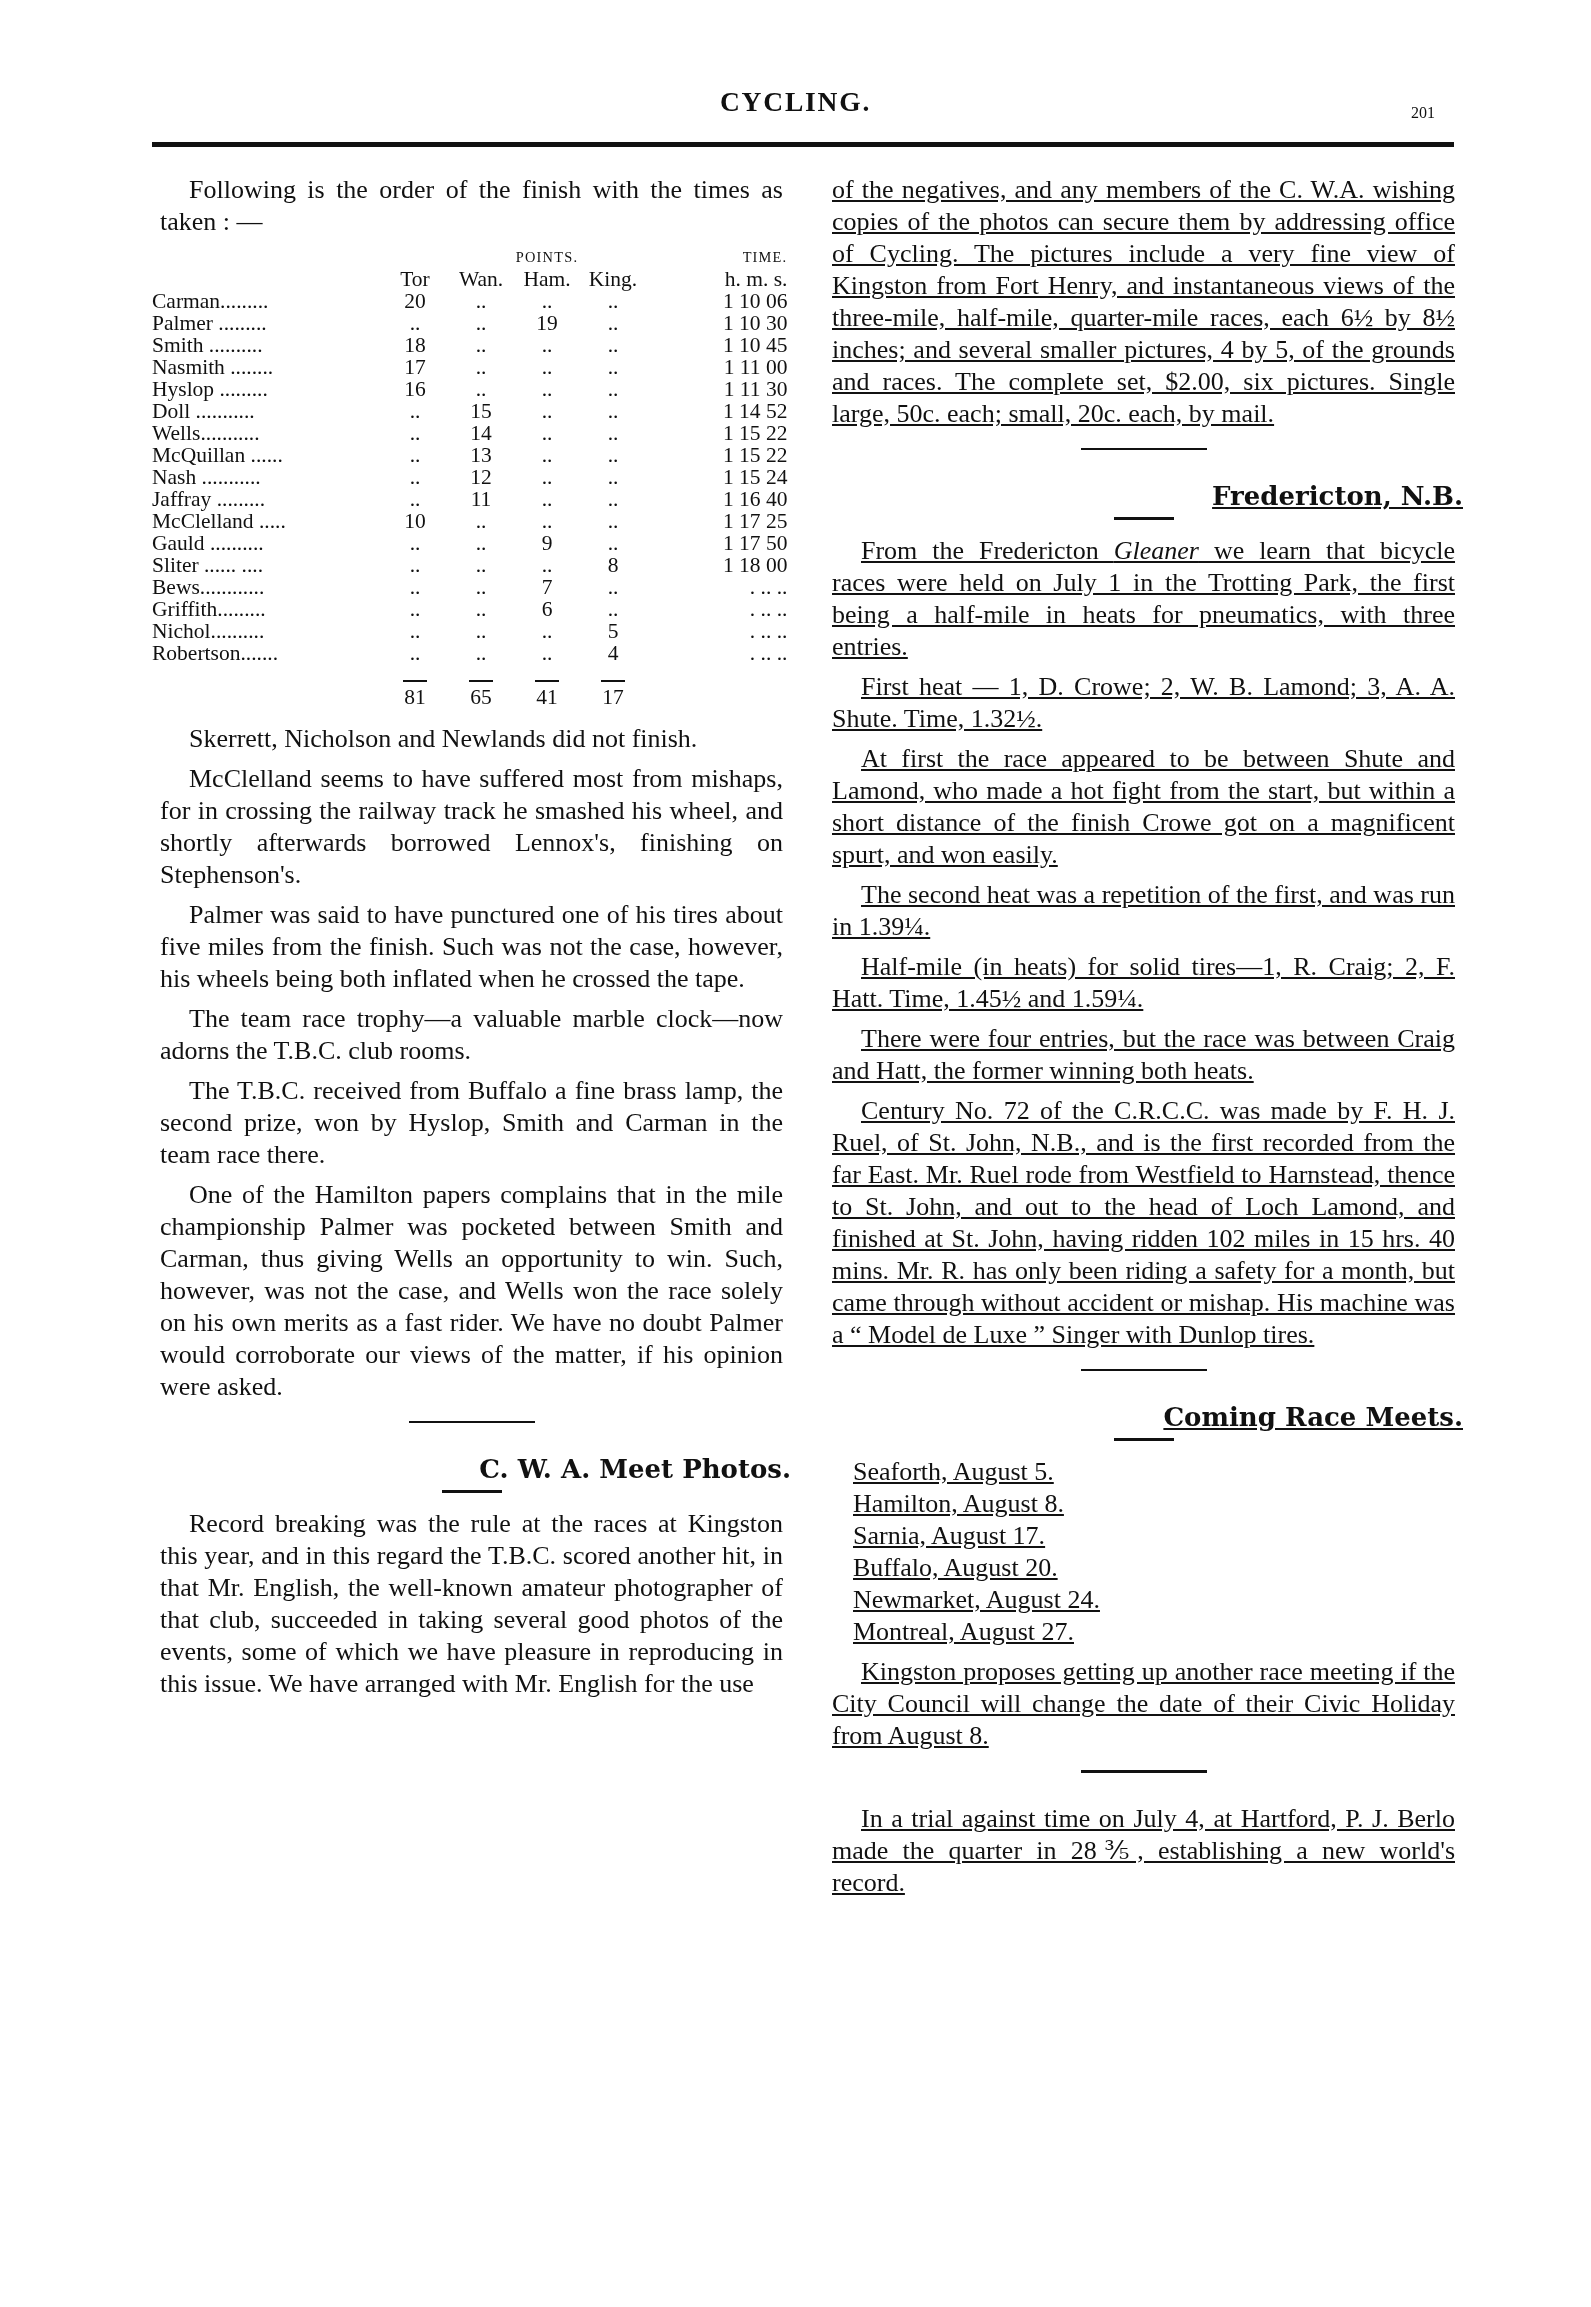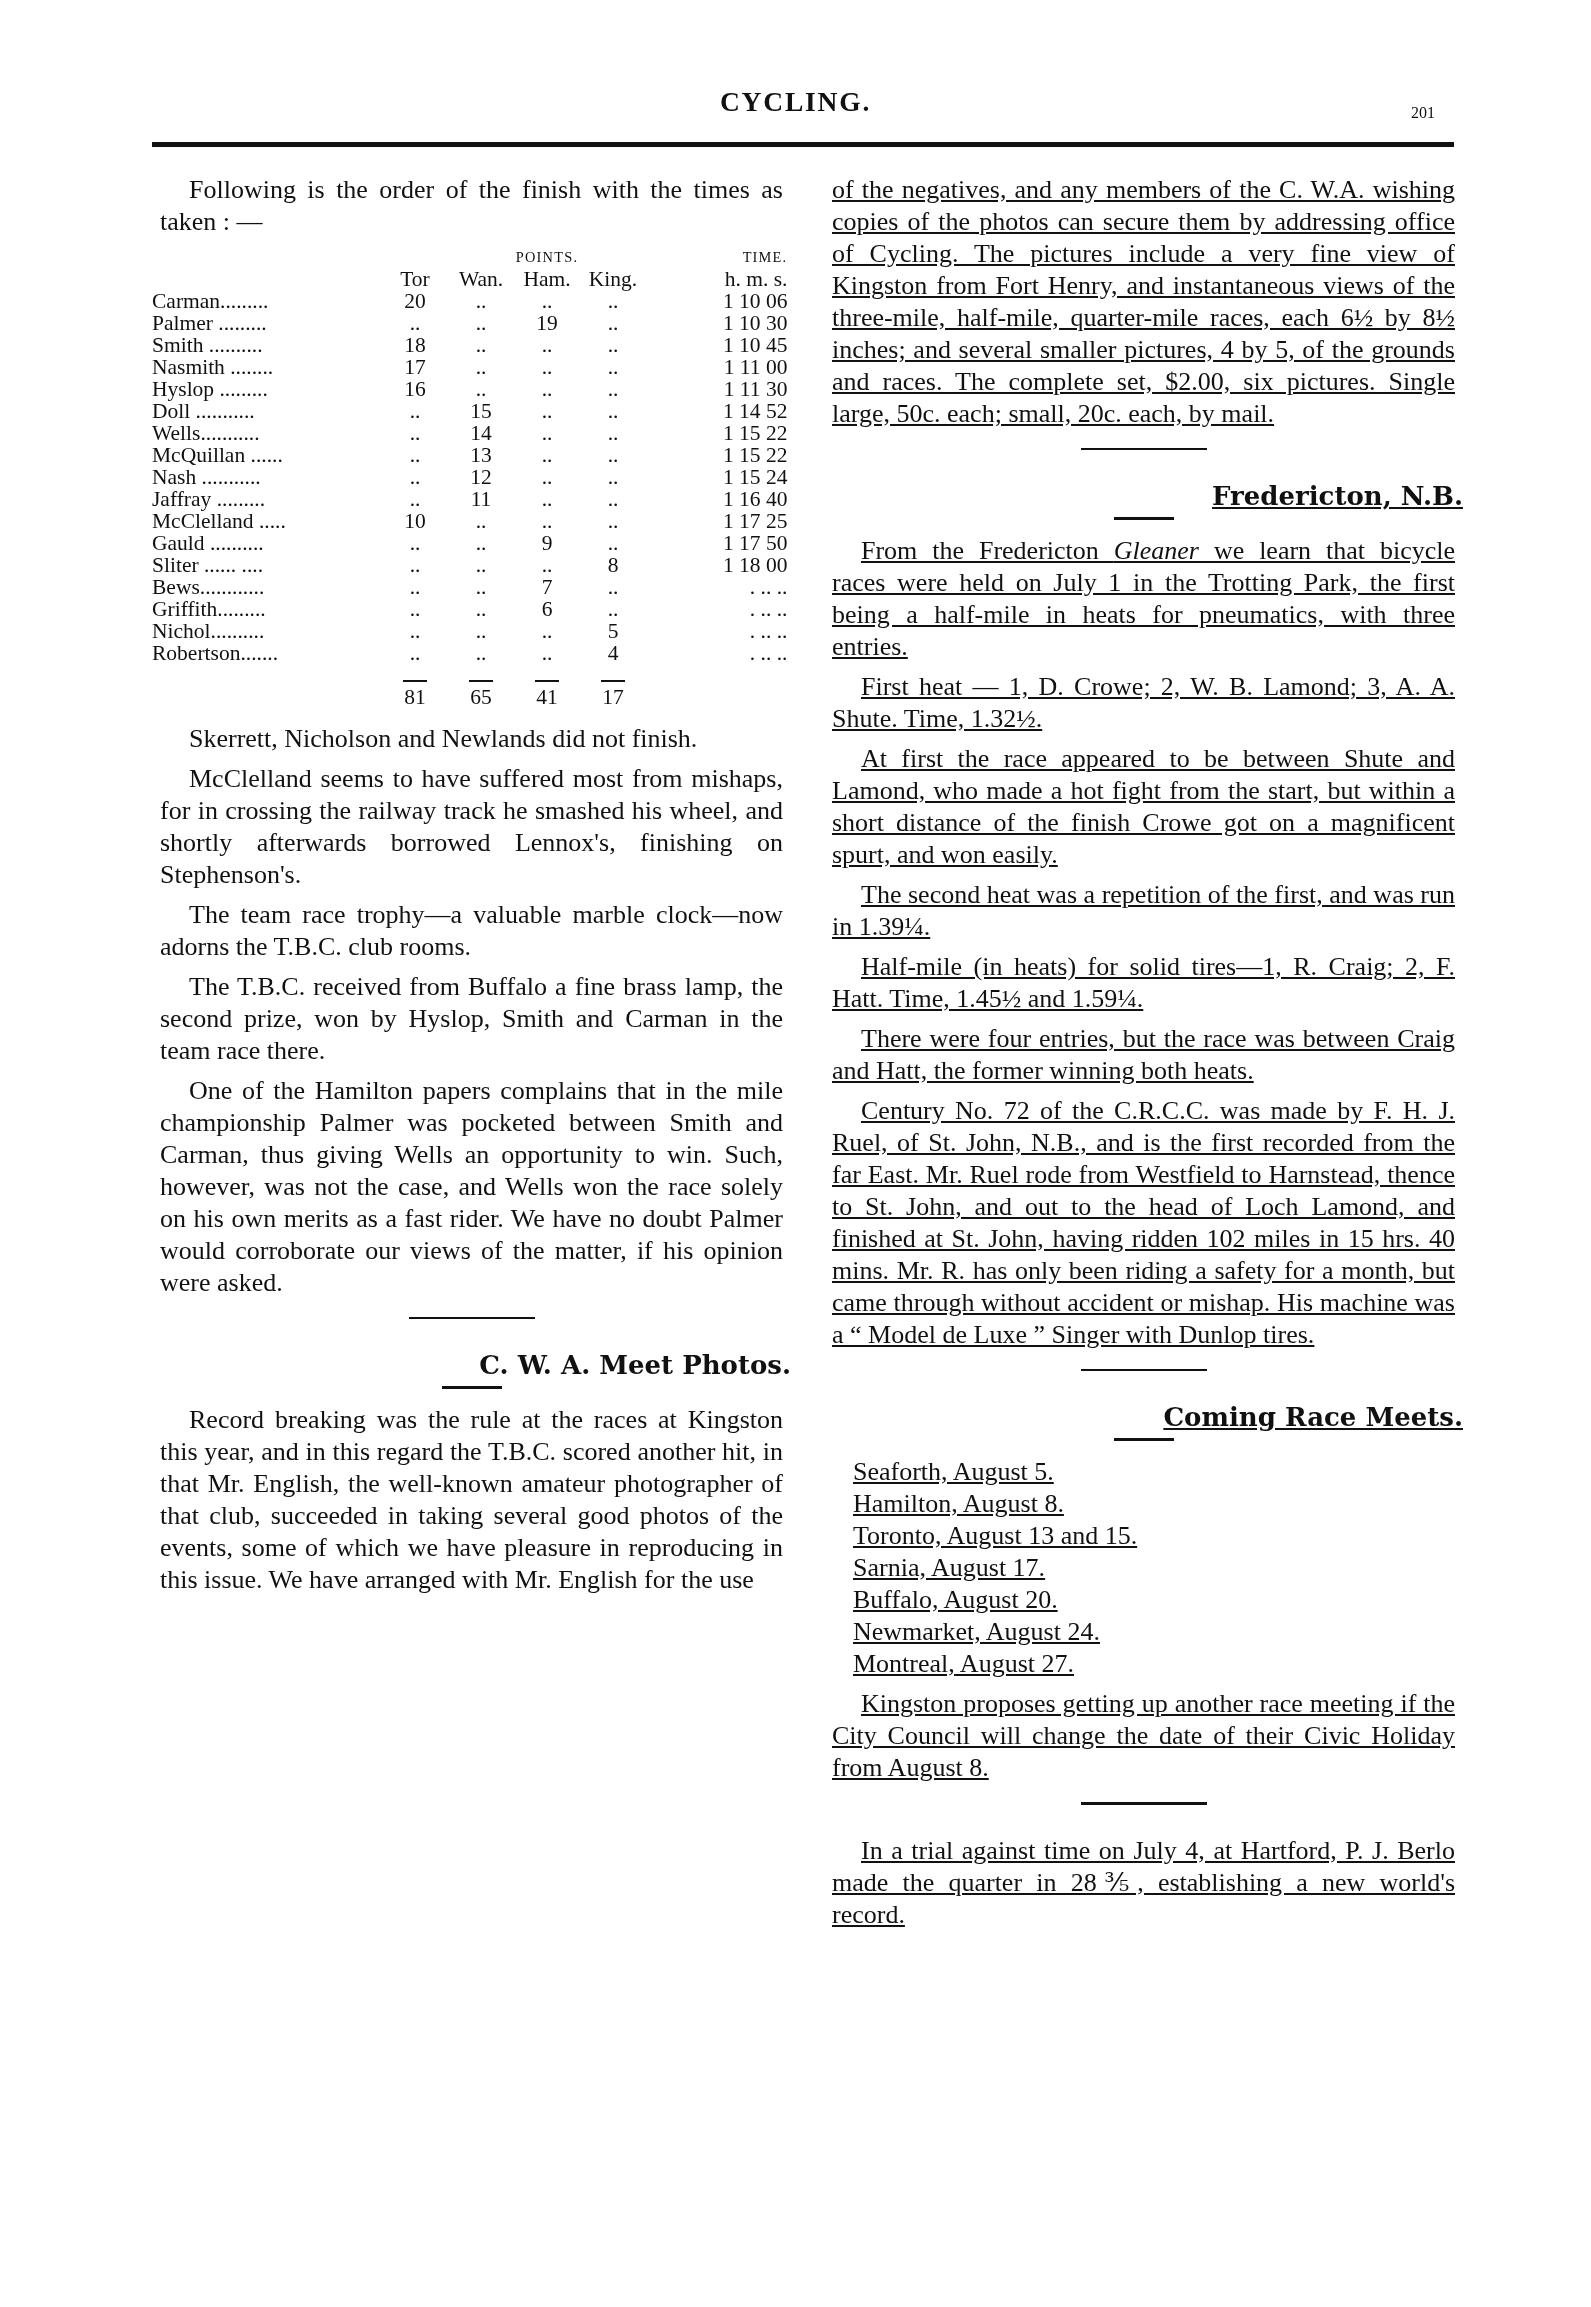--- a/index.html
+++ b/index.html
@@ -211,20 +211,21 @@
         <td class="num">65</td>
         <td class="num">41</td>
         <td class="num">17</td>
         <td class="time"></td>
       </tr>
     </tbody>
   </table>
 
   <p>Skerrett, Nicholson and Newlands did not finish.</p>
   <p>McClelland seems to have suffered most from mishaps, for in crossing the railway track he smashed his wheel, and shortly afterwards borrowed Lennox's, finishing on Stephenson's.</p>
+  <p>Palmer was said to have punctured one of his tires about five miles from the finish. Such was not the case, however, his wheels being both inflated when he crossed the tape.</p>
   <p>The team race trophy—a valuable marble clock—now adorns the T.B.C. club rooms.</p>
   <p>The T.B.C. received from Buffalo a fine brass lamp, the second prize, won by Hyslop, Smith and Carman in the team race there.</p>
   <p>One of the Hamilton papers complains that in the mile championship Palmer was pocketed between Smith and Carman, thus giving Wells an opportunity to win. Such, however, was not the case, and Wells won the race solely on his own merits as a fast rider. We have no doubt Palmer would corroborate our views of the matter, if his opinion were asked.</p>
 
   <div class="rule-long"></div>
   <div class="section-heading">C. W. A. Meet Photos.</div>
   <div class="rule-short"></div>
   <p>Record breaking was the rule at the races at Kingston this year, and in this regard the T.B.C. scored another hit, in that Mr. English, the well-known amateur photographer of that club, succeeded in taking several good photos of the events, some of which we have pleasure in reproducing in this issue. We have arranged with Mr. English for the use</p>
 </div>
 
@@ -243,21 +244,20 @@
   <p>There were four entries, but the race was between Craig and Hatt, the former winning both heats.</p>
   <p>Century No. 72 of the C.R.C.C. was made by F. H. J. Ruel, of St. John, N.B., and is the first recorded from the far East. Mr. Ruel rode from Westfield to Harnstead, thence to St. John, and out to the head of Loch Lamond, and finished at St. John, having ridden 102 miles in 15 hrs. 40 mins. Mr. R. has only been riding a safety for a month, but came through without accident or mishap. His machine was a “ Model de Luxe ” Singer with Dunlop tires.</p>
 
   <div class="rule-long"></div>
   <div class="section-heading">Coming Race Meets.</div>
   <div class="rule-short"></div>
 
   <div>
     <div class="list-item">Seaforth, August 5.</div>
     <div class="list-item">Hamilton, August 8.</div>
-    <div class="list-item">Toronto, August 13 and 15.</div>
     <div class="list-item">Sarnia, August 17.</div>
     <div class="list-item">Buffalo, August 20.</div>
     <div class="list-item">Newmarket, August 24.</div>
     <div class="list-item">Montreal, August 27.</div>
   </div>
   <p>Kingston proposes getting up another race meeting if the City Council will change the date of their Civic Holiday from August 8.</p>
 
   <div class="rule-long"></div>
   <p>In a trial against time on July 4, at Hartford, P. J. Berlo made the quarter in 28⅗, establishing a new world's record.</p>
 </div>

